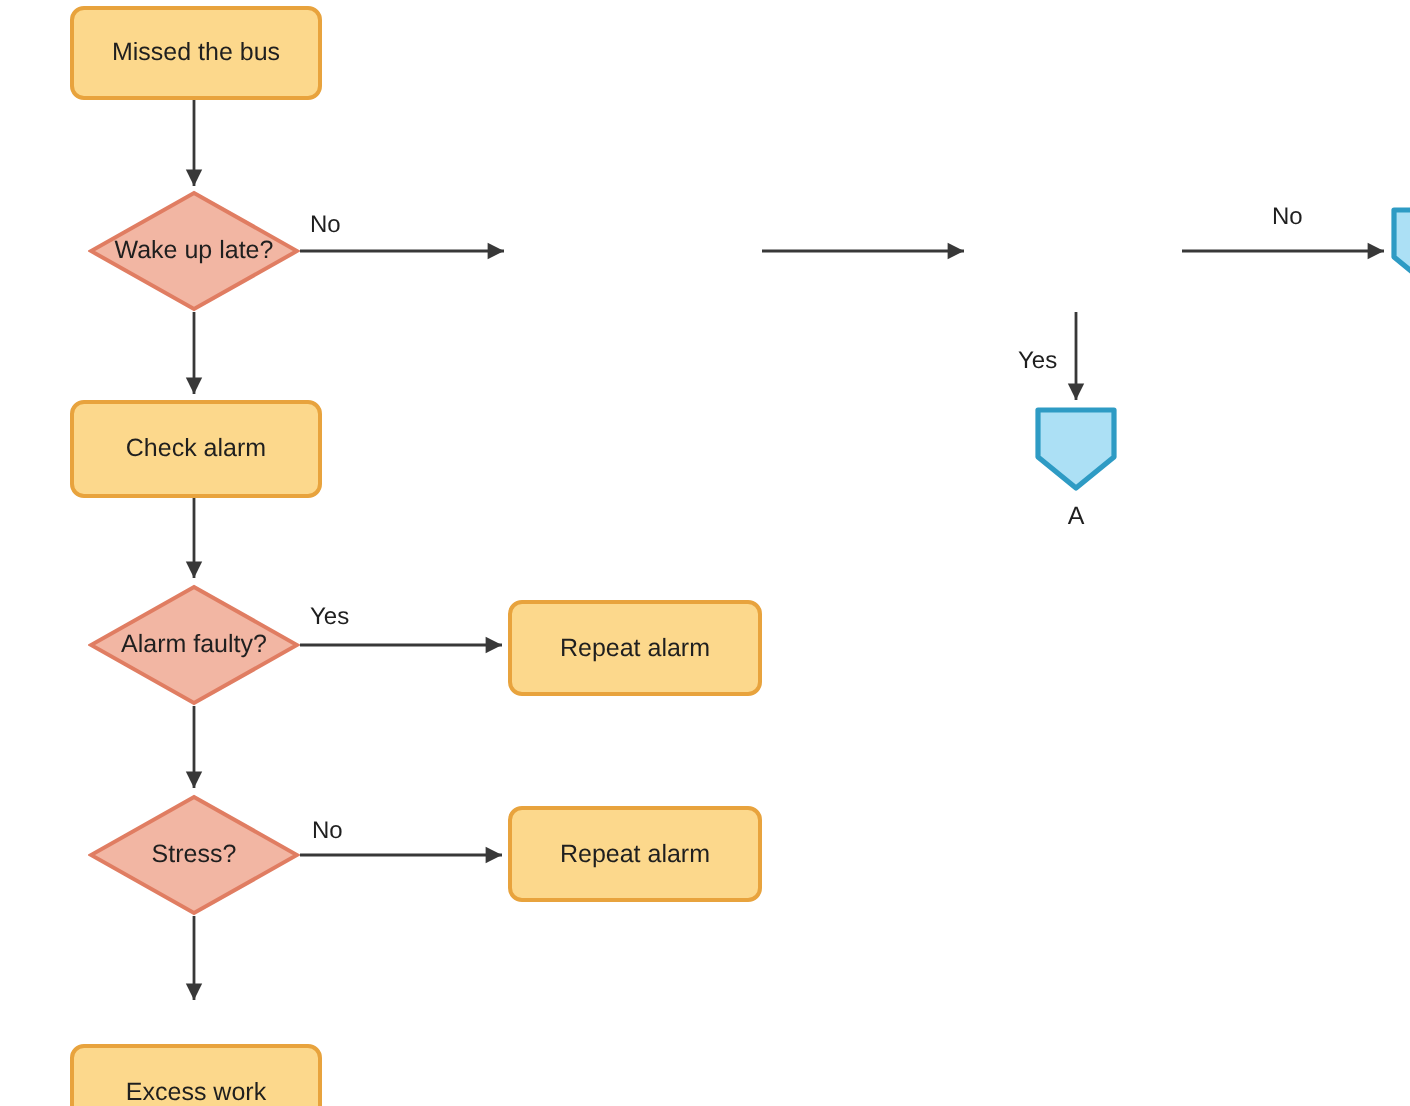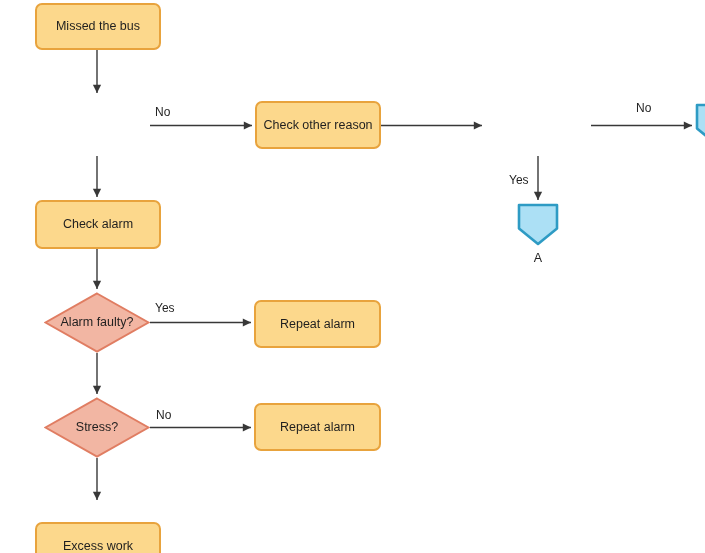--- a/index.html
+++ b/index.html
@@ -100,40 +100,43 @@
     <line x1="117" y1="322.5" x2="218" y2="322.5" marker-end="url(#arrowhead)"></line>
     <line x1="64" y1="353" x2="64" y2="394" marker-end="url(#arrowhead)"></line>
     <line x1="117" y1="427.5" x2="218" y2="427.5" marker-end="url(#arrowhead)"></line>
     <line x1="64" y1="458" x2="64" y2="500" marker-end="url(#arrowhead)"></line>
   </svg>
 
   <div class="node process" style="left:2px;top:3px;width:126px;height:47px">
     <span class="label">Missed the bus</span>
   </div>
 
-  <div class="node process" style="left:222px;top:101px;width:126px;height:48px">
-    <span class="label">Check other reason</span>
-  </div>
 
   <div class="node process" style="left:2px;top:200px;width:126px;height:49px">
     <span class="label">Check alarm</span>
   </div>
 
   <div class="node process" style="left:221px;top:300px;width:127px;height:48px">
     <span class="label">Repeat alarm</span>
   </div>
 
   <div class="node process" style="left:221px;top:403px;width:127px;height:48px">
     <span class="label">Repeat alarm</span>
   </div>
 
   <div class="node process" style="left:2px;top:522px;width:126px;height:48px">
     <span class="label">Excess work</span>
   </div>
 
+  <div class="node decision" style="left:11px;top:95px;width:106px;height:61px">
+    <svg viewBox="0 0 106 61" preserveAspectRatio="none">
+      <polygon points="53,1.5 104.5,30.5 53,59.5 1.5,30.5"></polygon>
+    </svg>
+    <span class="label">Wake up late?</span>
+  </div>
 
 
   <div class="node decision" style="left:11px;top:292px;width:106px;height:61px">
     <svg viewBox="0 0 106 61" preserveAspectRatio="none">
       <polygon points="53,1.5 104.5,30.5 53,59.5 1.5,30.5"></polygon>
     </svg>
     <span class="label">Alarm faulty?</span>
   </div>
 
   <div class="node decision" style="left:11px;top:397px;width:106px;height:61px">

